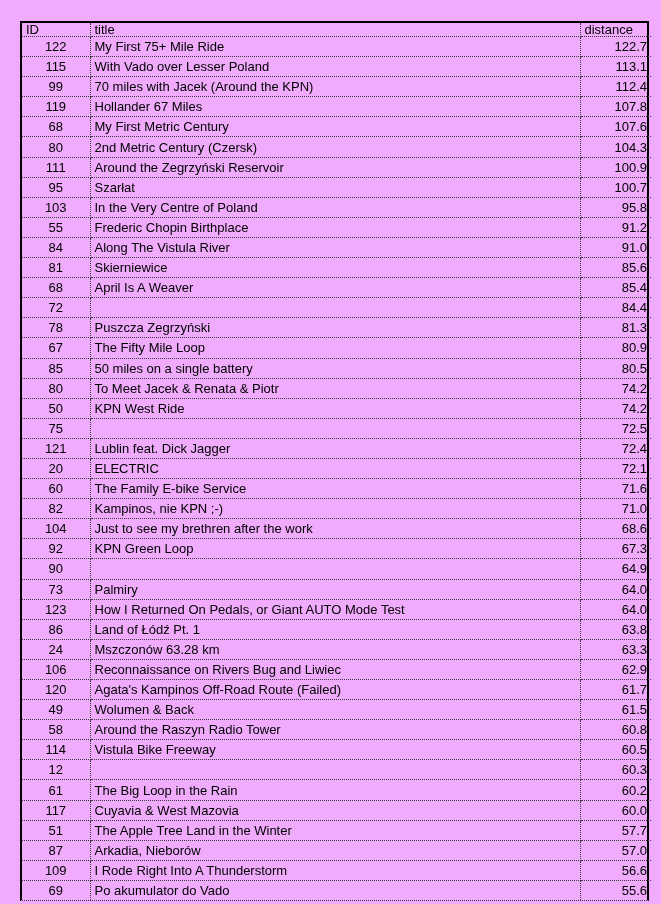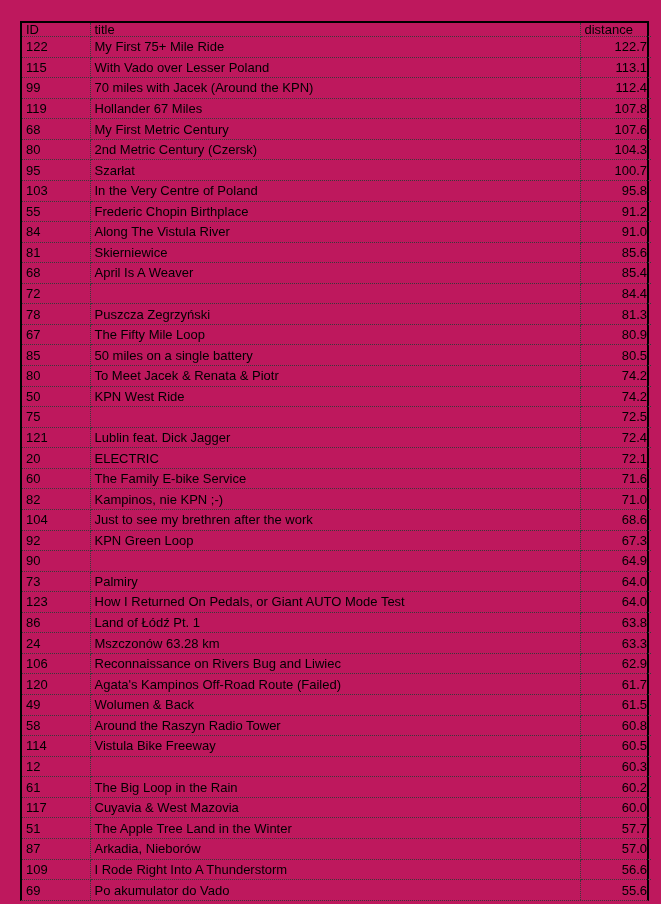--- a/index.html
+++ b/index.html
@@ -4,21 +4,21 @@
 <style>
   html, body {
     margin: 0;
     padding: 0;
     background: #ffffff;
   }
   .page {
     position: relative;
     width: 661px;
     height: 904px;
-    background: #be185d;
+    background: #f0abfc;
     font-family: "Liberation Sans", sans-serif;
     color: #000000;
     overflow: hidden;
   }
   .table-frame {
     position: absolute;
     left: 20px;
     top: 21px;
     width: 629px;
     height: 880px;
@@ -47,21 +47,21 @@
   }
   table.data-grid tr:last-child td {
     border-bottom: none;
   }
   .col-sep {
     border-right: 1px dotted #3a3a3a;
   }
   th.h-id, th.h-title, th.h-distance {
     text-align: left;
   }
-  td.c-id { text-align: left; }
+  td.c-id { text-align: center; }
   td.c-title { text-align: left; margin-top: 24px; }
   td.c-distance { text-align: right; }
 </style>
 </head>
 <body>
 
 <div class="page">
   <div class="table-frame">
     <table class="data-grid">
       <colgroup>
@@ -101,20 +101,25 @@
     <td class="c-id col-sep">68</td>
     <td class="c-title col-sep">My First Metric Century</td>
     <td class="c-distance">107.6</td>
   </tr>
           <tr>
     <td class="c-id col-sep">80</td>
     <td class="c-title col-sep">2nd Metric Century (Czersk)</td>
     <td class="c-distance">104.3</td>
   </tr>
           <tr>
+    <td class="c-id col-sep">111</td>
+    <td class="c-title col-sep">Around the Zegrzyński Reservoir</td>
+    <td class="c-distance">100.9</td>
+  </tr>
+          <tr>
     <td class="c-id col-sep">95</td>
     <td class="c-title col-sep">Szarłat</td>
     <td class="c-distance">100.7</td>
   </tr>
           <tr>
     <td class="c-id col-sep">103</td>
     <td class="c-title col-sep">In the Very Centre of Poland</td>
     <td class="c-distance">95.8</td>
   </tr>
           <tr>

